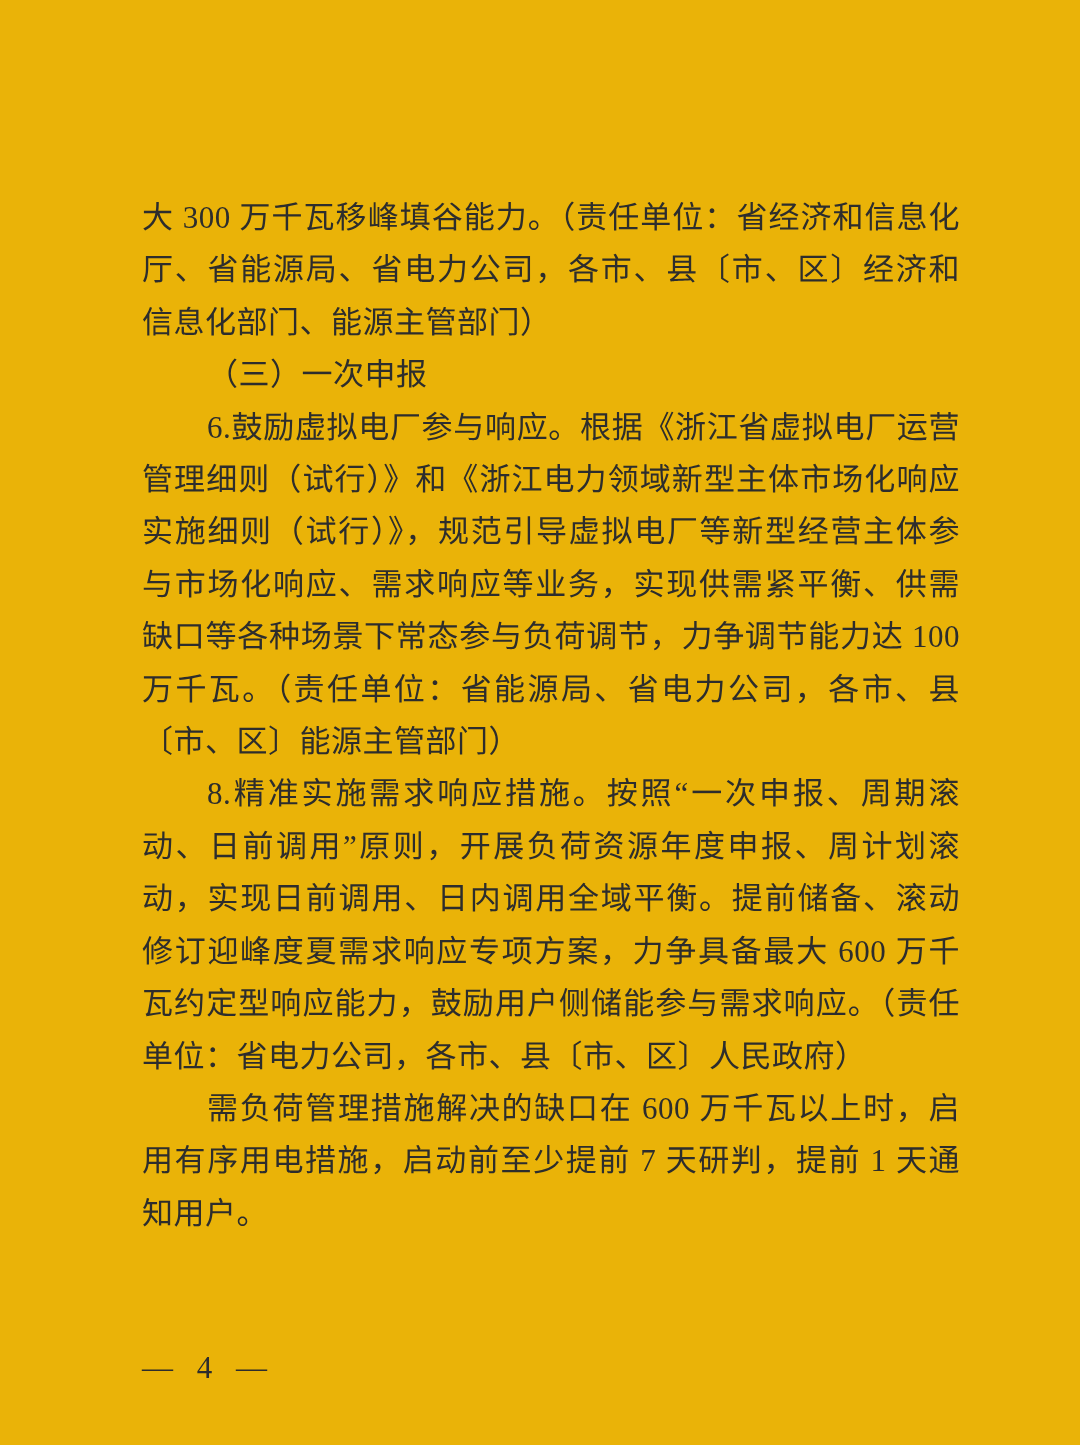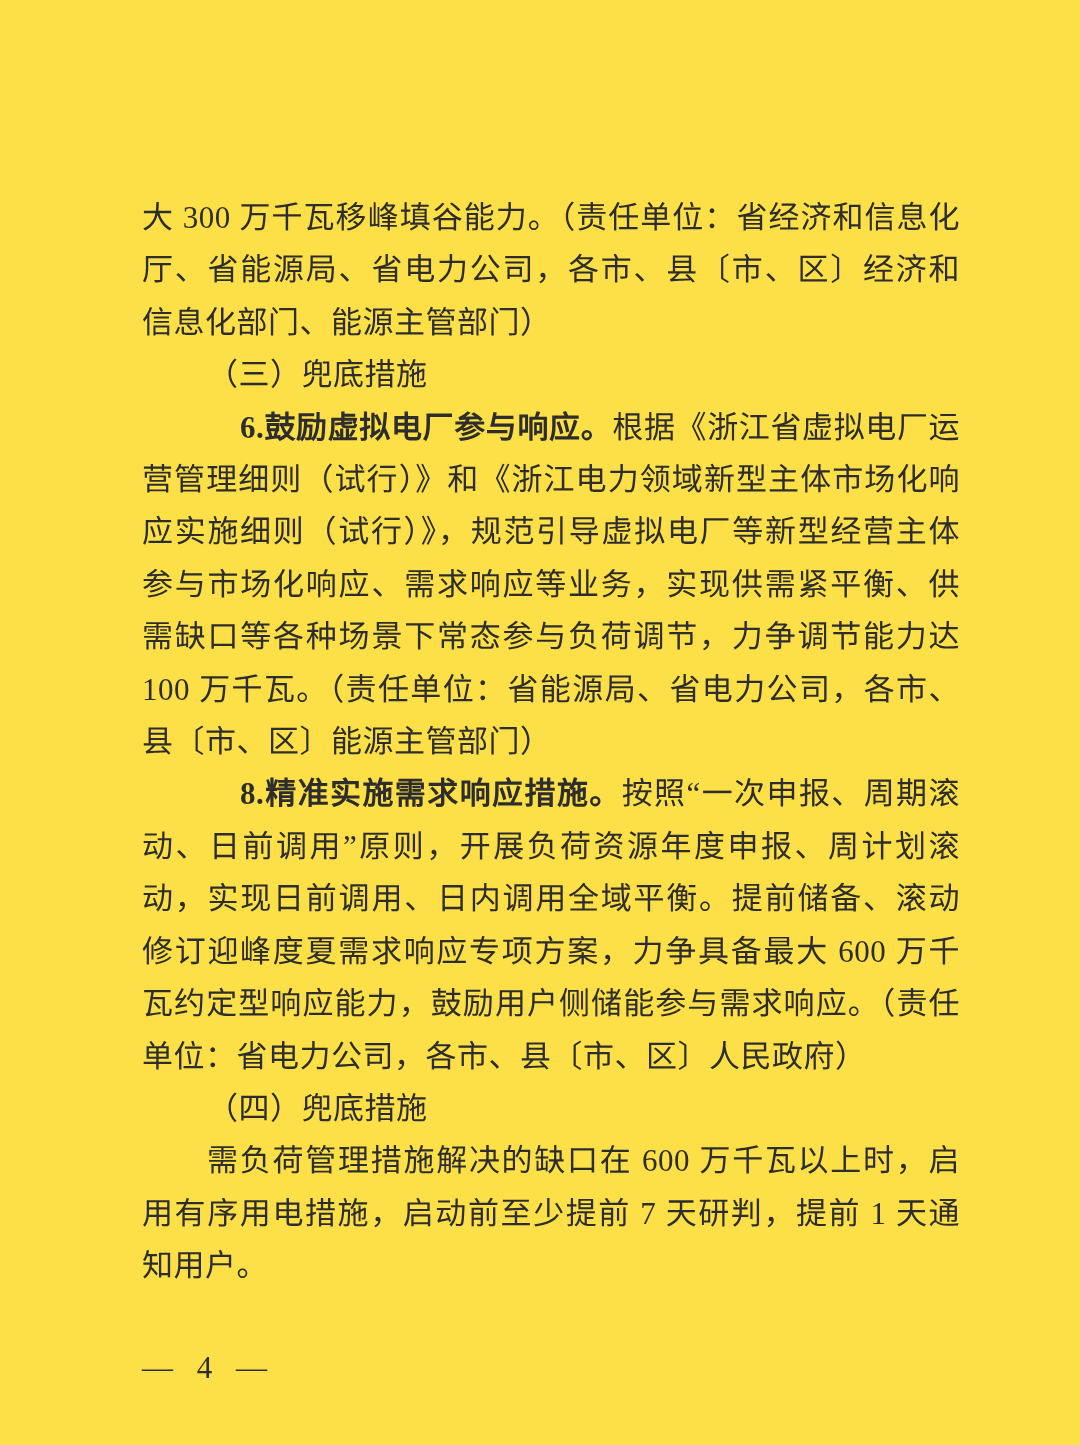--- a/index.html
+++ b/index.html
@@ -10,21 +10,21 @@
     width: 1080px;
     height: 1445px;
     background: #ffffff;
     position: relative;
     overflow: hidden;
     font-family: "Liberation Serif", "DejaVu Serif", serif;
   }
   .doc-page {
     position: absolute;
     inset: 0;
-    background: #fde047;
+    background: #eab308;
   }
   .doc-body {
     position: absolute;
     left: 142px;
     top: 192px;
     width: 818px;
     font-size: 31px;
     line-height: 52.4px;
     color: #2d2d2d;
     text-align: justify;
@@ -33,50 +33,48 @@
   }
   .para {
     margin: 0;
     padding: 0;
     text-indent: 2.1em;
   }
   .para.continuation {
     text-indent: 0;
   }
   .lead {
-    font-weight: 700;
-    margin-left: 33px;
+    font-weight: 400;
   }
   .page-number {
     position: absolute;
     left: 142px;
     top: 1350px;
     font-size: 31px;
     color: #2d2d2d;
     word-spacing: 14px;
     letter-spacing: 1px;
   }
 </style>
 </head>
 <body>
 
 <div class="doc-page">
 
   <main class="doc-body">
 
     <p class="para continuation"><span>大 300 万千瓦移峰填谷能力。（责任单位：省经济和信息化厅、省能源局、省电力公司，各市、县〔市、区〕经济和信息化部门、能源主管部门）</span></p>
 
-    <p class="para"><span>（三）兜底措施</span></p>
+    <p class="para"><span>（三）一次申报</span></p>
 
 
     <p class="para"><span class="lead">6.鼓励虚拟电厂参与响应。</span><span>根据《浙江省虚拟电厂运营管理细则（试行）》和《浙江电力领域新型主体市场化响应实施细则（试行）》，规范引导虚拟电厂等新型经营主体参与市场化响应、需求响应等业务，实现供需紧平衡、供需缺口等各种场景下常态参与负荷调节，力争调节能力达 100 万千瓦。（责任单位：省能源局、省电力公司，各市、县〔市、区〕能源主管部门）</span></p>
 
     <p class="para"><span class="lead">8.精准实施需求响应措施。</span><span>按照“一次申报、周期滚动、日前调用”原则，开展负荷资源年度申报、周计划滚动，实现日前调用、日内调用全域平衡。提前储备、滚动修订迎峰度夏需求响应专项方案，力争具备最大 600 万千瓦约定型响应能力，鼓励用户侧储能参与需求响应。（责任单位：省电力公司，各市、县〔市、区〕人民政府）</span></p>
 
-    <p class="para"><span>（四）兜底措施</span></p>
 
     <p class="para"><span>需负荷管理措施解决的缺口在 600 万千瓦以上时，启用有序用电措施，启动前至少提前 7 天研判，提前 1 天通知用户。</span></p>
 
   </main>
 
   <div class="page-number">— 4 —</div>
 
 </div>
 
 </body></html>

